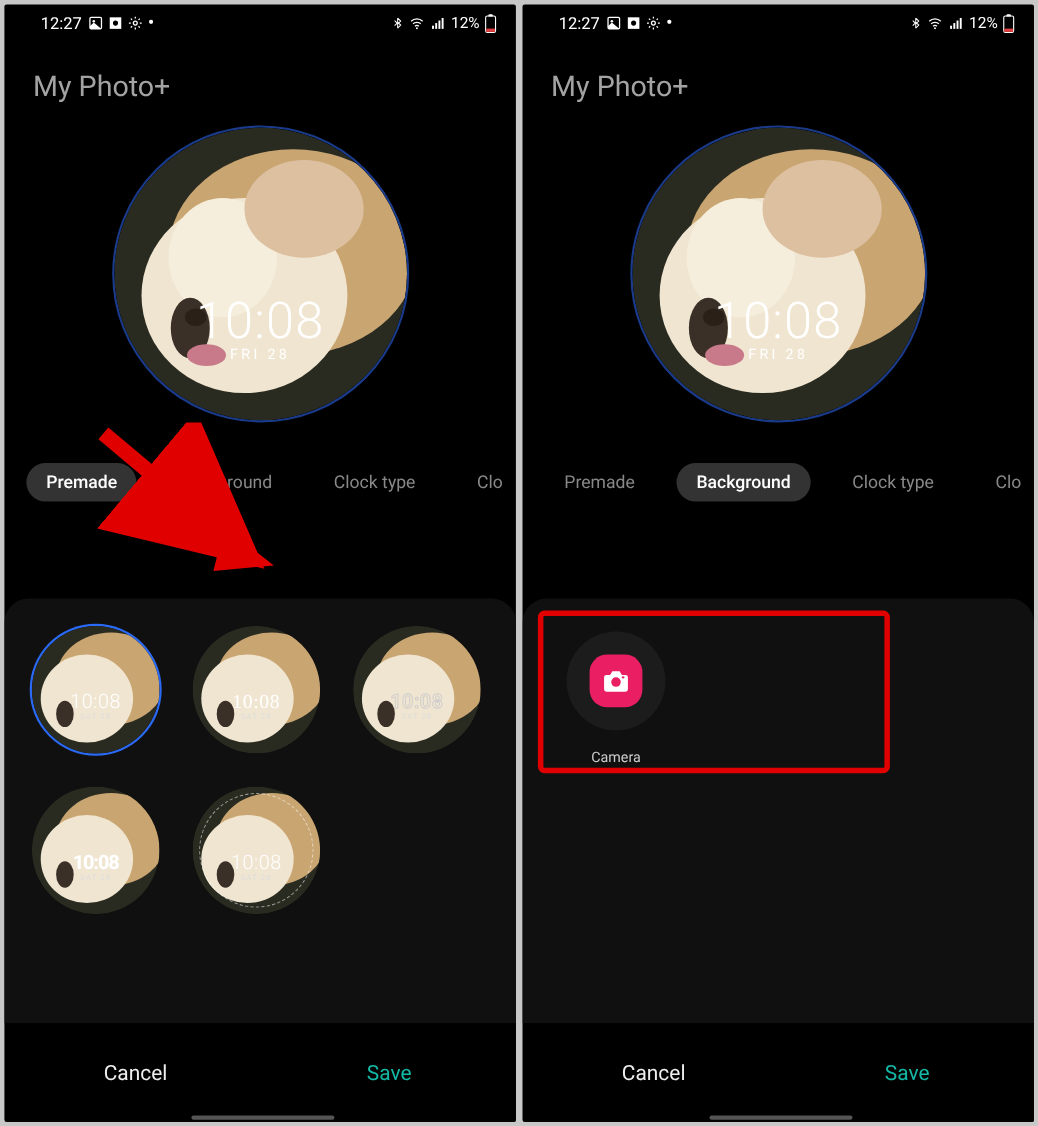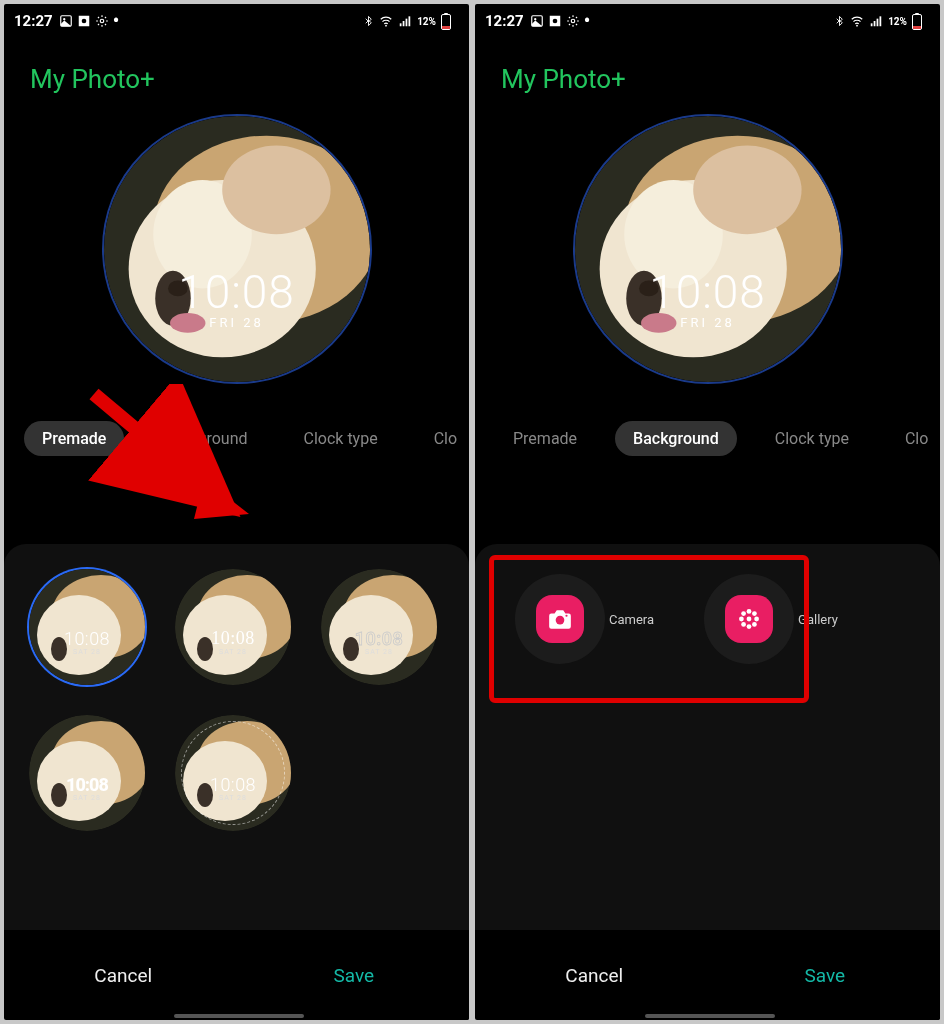--- a/index.html
+++ b/index.html
@@ -19,39 +19,39 @@
     background: #000;
     position: relative;
     color: #fff;
     overflow: hidden;
     border-radius: 2px;
   }
   .status-bar {
     display: flex;
     justify-content: space-between;
     align-items: center;
-    padding: 8px 18px 4px 10px;
+    padding: 8px 18px 4px 33px;
     font-size: 15px;
-    font-weight: 700;
+    font-weight: 400;
   }
   .status-left { display: flex; align-items: center; gap: 6px; }
-  .status-right { display: flex; align-items: center; gap: 5px; font-size: 10px; }
+  .status-right { display: flex; align-items: center; gap: 5px; font-size: 14px; }
   .status-icons { display: flex; gap: 4px; align-items: center; }
   .mini-icon { width: 14px; height: 14px; fill: #fff; }
   .dot { font-size: 18px; line-height: 10px; }
   .battery-icon { display: inline-flex; align-items: center; }
   .battery-shell { width: 10px; height: 16px; border: 1px solid #fff; border-radius: 2px; position: relative; display: inline-block; }
   .battery-shell::after { content:""; position:absolute; bottom:0; left:0; right:0; height:15%; background:#e04040; }
   .battery-tip { width:4px; height:2px; background:#fff; margin:0 auto -1px auto; border-radius:1px 1px 0 0; }
 
   .page-title {
     font-size: 26px;
     font-weight: 400;
     padding: 30px 26px 10px 26px;
-    color: #22c55e;
+    color: #a3a3a3;
   }
 
   .watch-preview-wrap {
     display: flex;
     justify-content: center;
     padding: 10px 0 25px 0;
   }
   .watch-preview {
     width: 270px;
     height: 270px;
@@ -126,23 +126,23 @@
   .premade-item .mini-date { font-size: 7px; color: #ddd; letter-spacing: 1px; position: relative; top: 14px; }
   .dial-ring { position:absolute; inset:6px; border:1px dashed rgba(255,255,255,0.5); border-radius:50%; }
 
   .bg-options {
     display: flex;
     gap: 50px;
     padding: 5px 15px;
   }
   .bg-option {
     display: flex;
-    flex-direction: row;
-    align-items: center;
-    gap: 4px;
+    flex-direction: column;
+    align-items: center;
+    gap: 18px;
   }
   .bg-icon-circle {
     width: 90px; height: 90px;
     border-radius: 50%;
     background: #1c1c1c;
     display: flex;
     align-items: center;
     justify-content: center;
   }
   .app-blob {
@@ -425,38 +425,20 @@
           <div class="app-blob">
             <svg width="26" height="26" viewBox="0 0 24 24" fill="#fff">
                 <path d="M4 7h3l2-3h6l2 3h3a2 2 0 0 1 2 2v10a2 2 0 0 1-2 2H4a2 2 0 0 1-2-2V9a2 2 0 0 1 2-2z"></path>
                 <circle cx="12" cy="13" r="4" fill="#e91e63"></circle>
                 <circle cx="18" cy="9" r="1" fill="#e91e63"></circle>
               </svg>
           </div>
         </div>
         <div class="bg-label">Camera</div>
       </div>
-      <div class="bg-option">
-        <div class="bg-icon-circle">
-          <div class="app-blob">
-            <svg width="26" height="26" viewBox="0 0 24 24" fill="#fff">
-                <circle cx="12" cy="12" r="2.2"></circle>
-                <circle cx="12" cy="5" r="2.2"></circle>
-                <circle cx="12" cy="19" r="2.2"></circle>
-                <circle cx="5" cy="12" r="2.2"></circle>
-                <circle cx="19" cy="12" r="2.2"></circle>
-                <circle cx="7" cy="7" r="2.2"></circle>
-                <circle cx="17" cy="7" r="2.2"></circle>
-                <circle cx="7" cy="17" r="2.2"></circle>
-                <circle cx="17" cy="17" r="2.2"></circle>
-              </svg>
-          </div>
-        </div>
-        <div class="bg-label">Gallery</div>
-      </div>
     </div>
   </div>
 
   <div class="highlight-box" style="left:14px; top:551px; width:320px; height:148px;"></div>
 
   <div class="footer">
     <div class="footer-btn">Cancel</div>
     <div class="footer-btn dim">Save</div>
     <div class="nav-bar"></div>
   </div>

